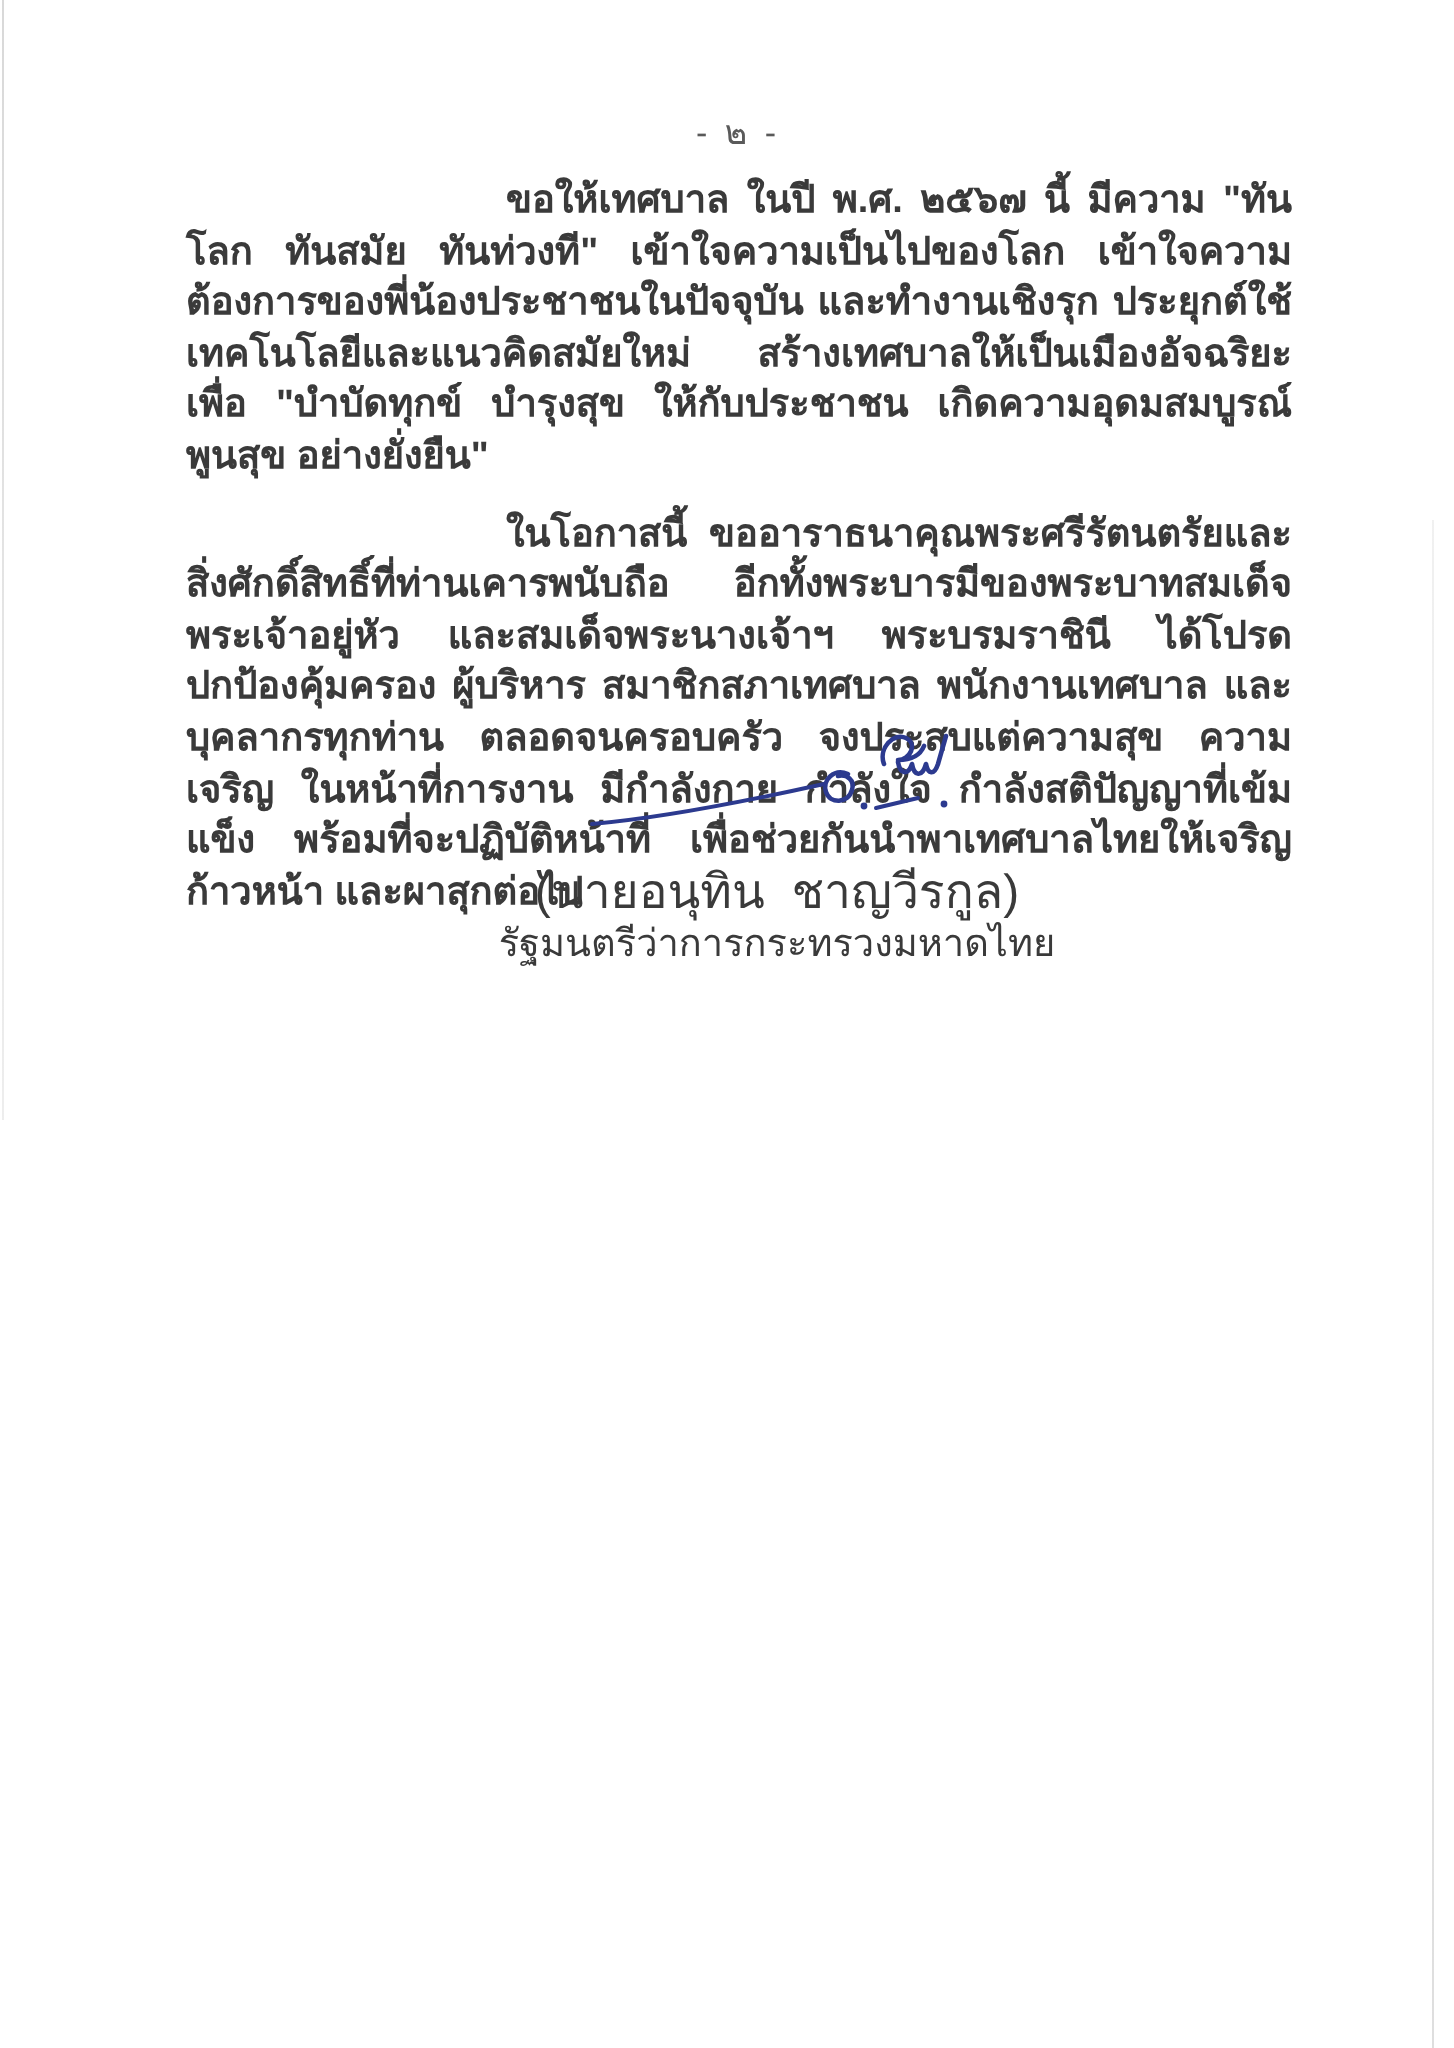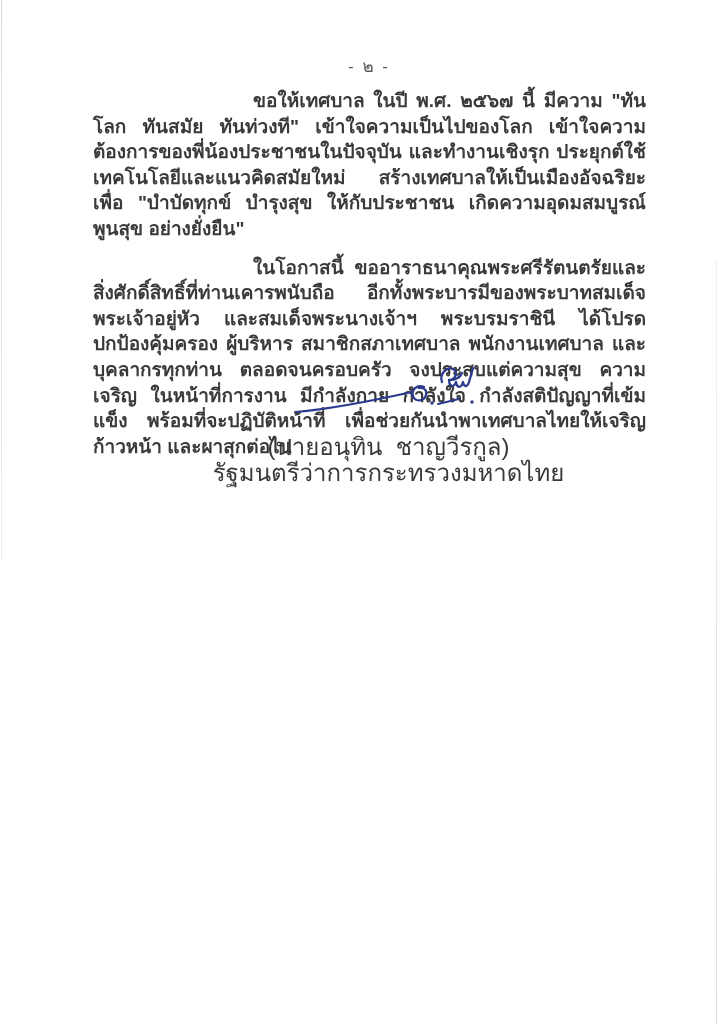--- a/index.html
+++ b/index.html
@@ -66,21 +66,21 @@
   .signature-svg {
     display: block;
     margin: 0 auto 6px auto;
   }
   .sig-name {
     font-size: 24px;
     line-height: 26px;
     white-space: pre;
   }
   .sig-title {
-    font-size: 24px;
+    font-size: 19px;
     line-height: 26px;
   }
 </style>
 </head>
 <body>
 
 <div class="page">
 
   <div class="edge-left"></div>
   <div class="edge-right"></div>

